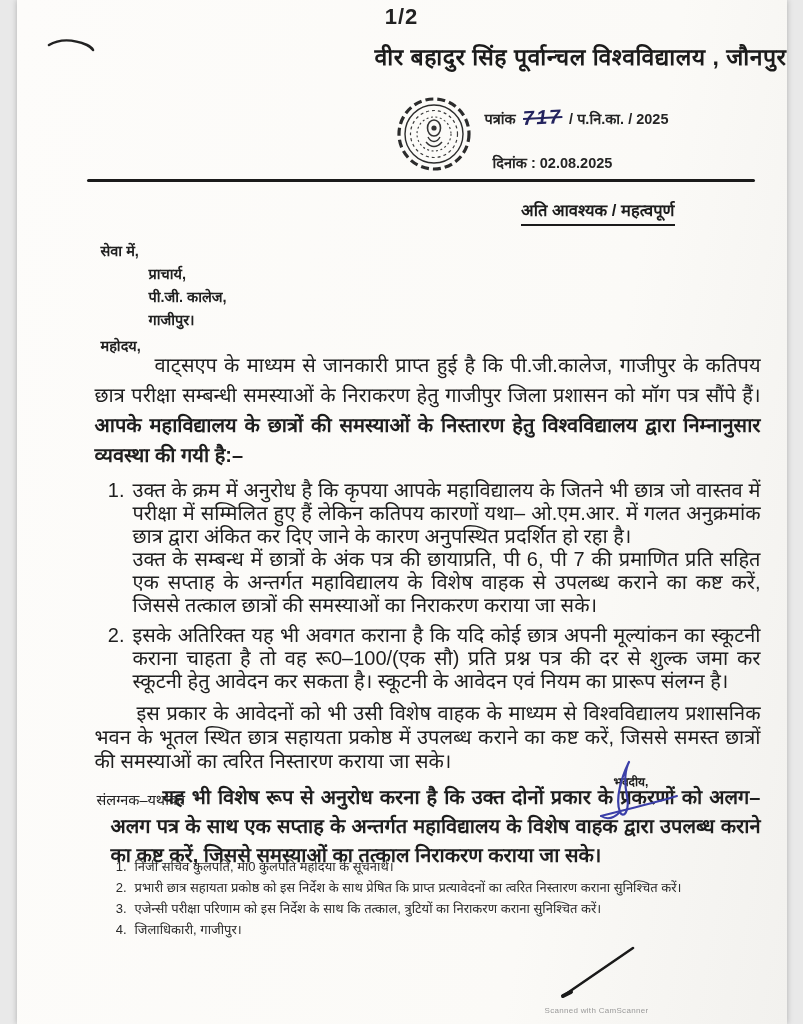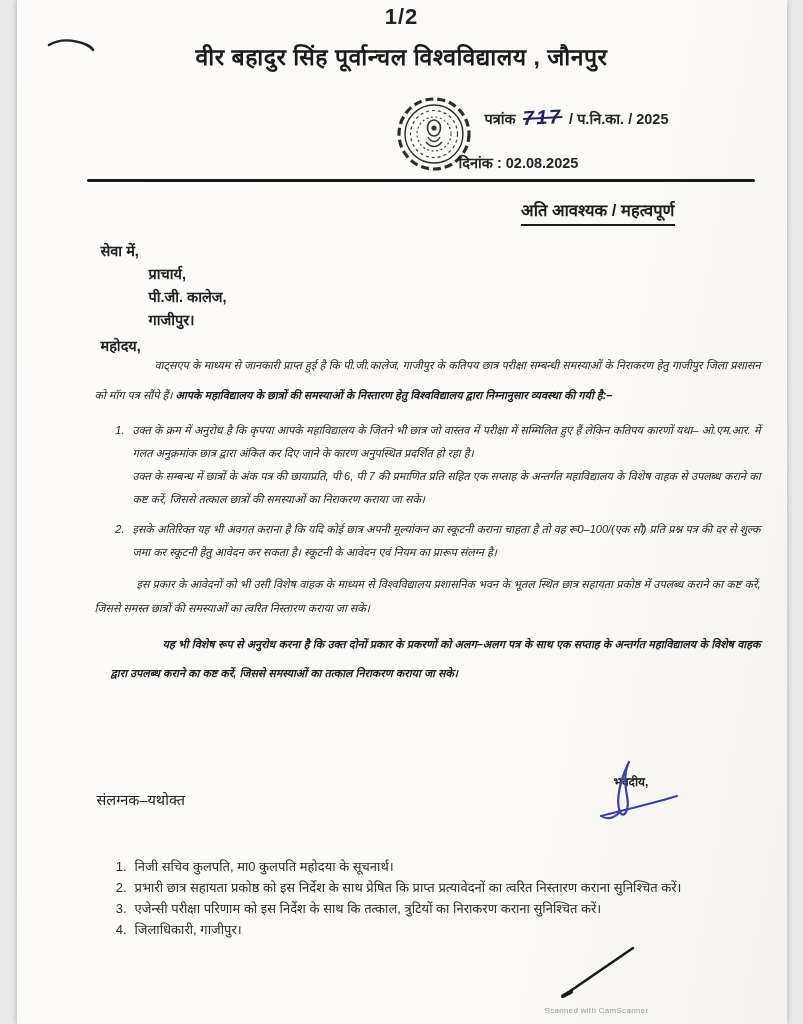--- a/index.html
+++ b/index.html
@@ -11,40 +11,40 @@
     position:relative;
     width:770px;height:1024px;
     margin:0 auto;
     background:linear-gradient(100deg,#fdfcfa 0%,#fbfaf7 70%,#f2f1ee 100%);
     color:#1c1c1c;
     overflow:hidden;
     box-shadow:0 0 6px rgba(0,0,0,.25);
   }
   .abs{position:absolute;}
   .pagenum{top:4px;left:0;width:100%;text-align:center;font-size:22px;font-weight:600;letter-spacing:1px;color:#222;}
-  .title{top:40px;left:0;width:100%;text-align:center;font-size:23px;font-weight:700;color:#1b1b1b;letter-spacing:.5px;}
+  .title{top:40px;left:0;width:100%;text-align:right;font-size:23px;font-weight:700;color:#1b1b1b;letter-spacing:.5px;}
   .sender{left:123px;top:92px;font-size:13.5px;line-height:19px;color:#222;}
   .sender .ind{padding-left:26px;}
   .refblock{left:468px;top:106px;font-size:14.5px;font-weight:700;color:#252525;}
   .handnum{
     display:inline-block;
     font-size:20px;font-weight:700;font-style:italic;
     color:#23235e;
     transform:rotate(-3deg);
     text-decoration:line-through;
     letter-spacing:2px;
     margin:0 3px;
   }
-  .dateblock{left:442px;top:152px;font-size:14.5px;font-weight:700;color:#252525;}
+  .dateblock{left:476px;top:152px;font-size:14.5px;font-weight:700;color:#252525;}
   .hr{left:70px;top:179px;width:668px;height:3px;background:#1b1b1b;border-radius:2px;}
   .priority{top:198px;right:112px;font-size:16.5px;font-weight:700;border-bottom:2px solid #1b1b1b;padding-bottom:3px;}
   .addr{left:84px;top:240px;font-size:14.5px;line-height:23px;font-weight:700;color:#202020;}
   .addr .ind{padding-left:48px;}
   .addr .greet{margin-top:3px;padding-left:0;}
-  .bodytext{left:78px;top:350px;width:666px;font-size:11px;color:#1e1e1e;text-align:justify;font-style:italic;}
+  .bodytext{left:78px;top:350px;width:666px;font-size:20px;color:#1e1e1e;text-align:justify;}
   .p1{line-height:30px;text-indent:60px;margin:0 0 9px 0;}
   .p1 b{font-weight:700;}
   .olist{margin:0 0 0 0;}
   .li{display:flex;margin-bottom:7px;}
   .li-num{width:30px;text-align:right;padding-right:8px;line-height:23px;flex:none;}
   .li-body{flex:1;line-height:23px;}
   .li-body p{margin:0;}
   .cont{line-height:24px;text-indent:42px;margin:8px 0 10px 0;}
   .closing{line-height:29px;text-indent:52px;margin:4px 0 0 16px;font-weight:700;}
   .valediction{left:597px;top:773px;font-size:12px;font-weight:700;}

